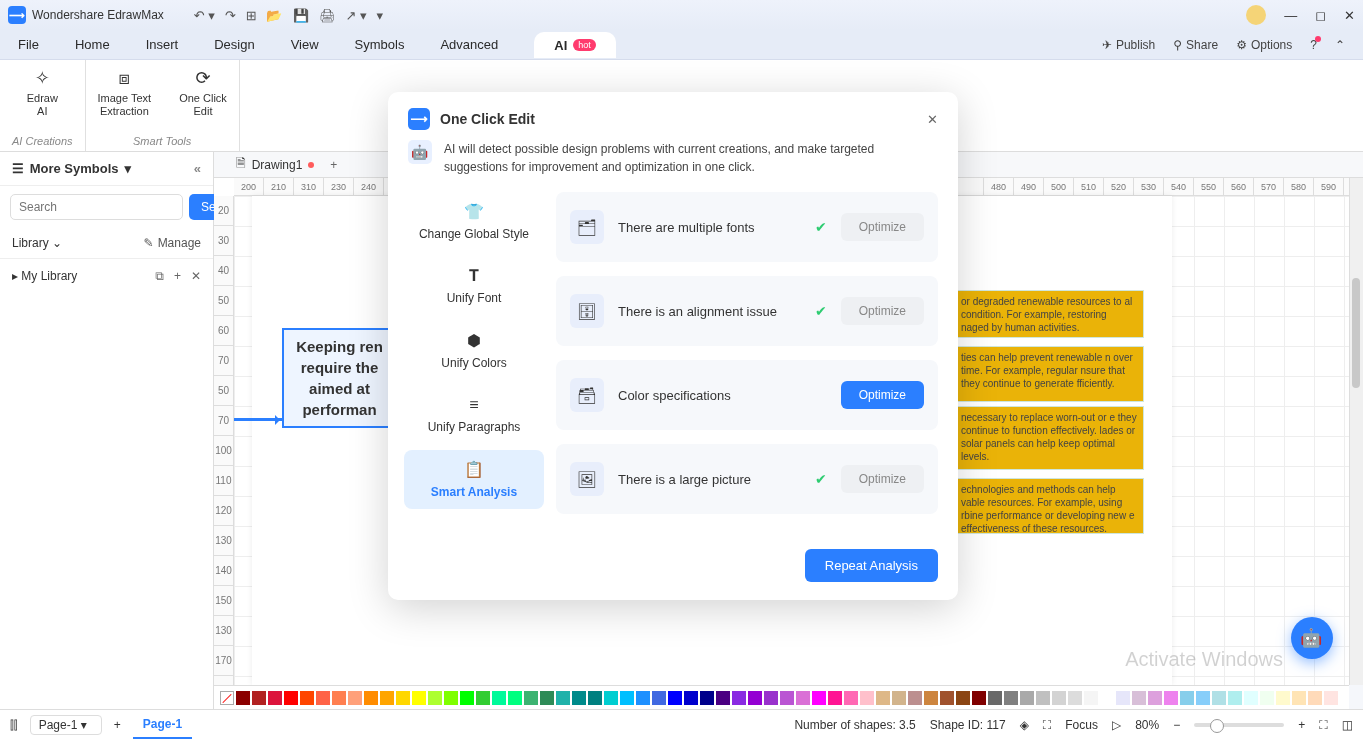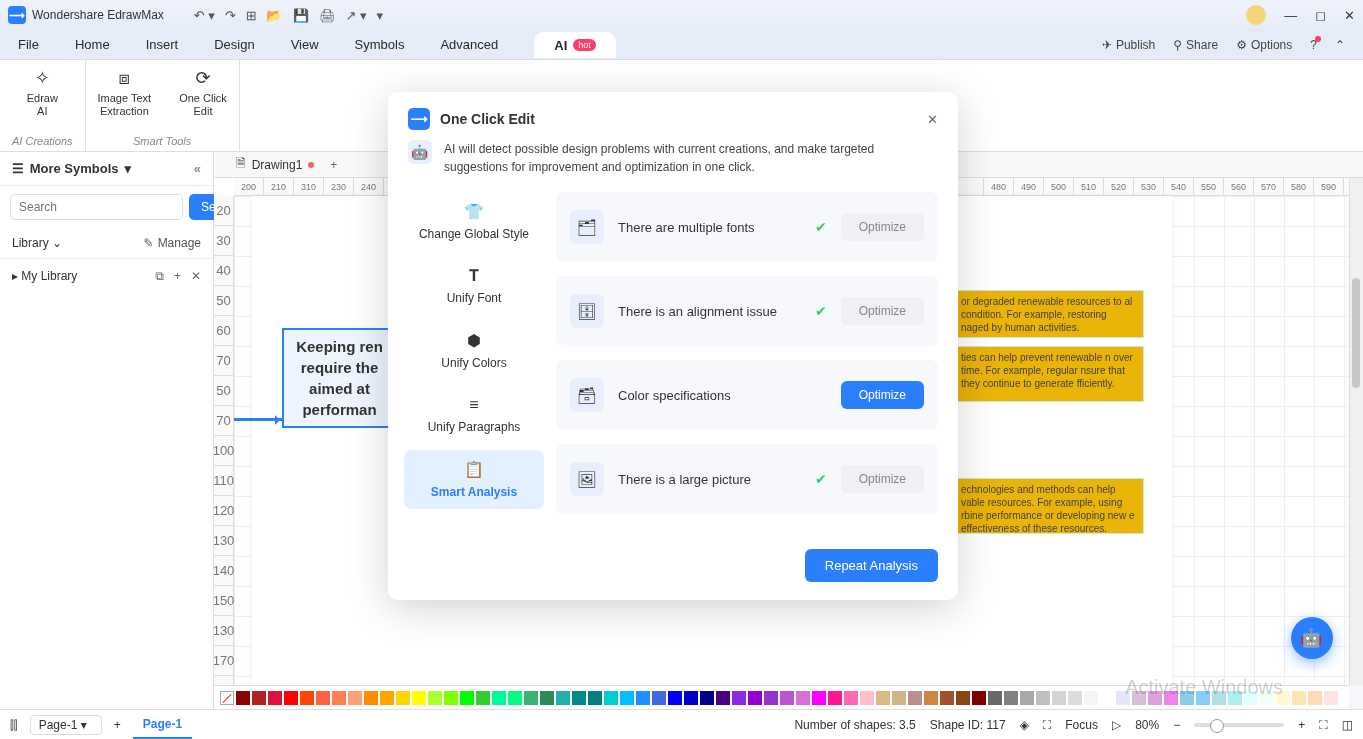--- a/index.html
+++ b/index.html
@@ -48,21 +48,21 @@
 
 .tabbar { position:absolute; top:152px; left:214px; right:0; height:26px; background:#f7f8fa; display:flex; align-items:center; padding-left:10px; font-size:12px; border-bottom:1px solid #ddd;}
 .tabbar .tab { display:flex; align-items:center; gap:6px; padding:0 12px; height:100%;}
 .tabbar .tab .dot { width:6px;height:6px; background:#ff5c5c; border-radius:50%;}
 .tabbar .plus{ margin-left:4px; color:#666;}
 
 
 .canvas { position:absolute; top:178px; left:214px; right:14px; bottom:54px; background:#fff; overflow:hidden;}
 .ruler-h { position:absolute; top:0; left:20px; right:0; height:18px; background:#fafafa; border-bottom:1px solid #ddd; display:flex; font-size:9px; color:#777; overflow:hidden;}
 .ruler-h .tick { width:30px; flex-shrink:0; border-right:1px solid #ddd; text-align:center; line-height:18px;}
-.ruler-v { position:absolute; top:18px; left:0; width:20px; bottom:0; background:#fafafa; border-right:1px solid #ddd; font-size:13px; color:#777;}
+.ruler-v { position:absolute; top:18px; left:0; width:20px; bottom:0; background:#fafafa; border-right:1px solid #ddd; font-size:10px; color:#777;}
 .ruler-v .tick { height:30px; border-bottom:1px solid #ddd; display:flex; align-items:center; justify-content:center;}
 .grid { position:absolute; top:18px; left:20px; right:0; bottom:0;
   background-image: linear-gradient(#eee 1px, transparent 1px), linear-gradient(90deg, #eee 1px, transparent 1px);
   background-size: 30px 30px;}
 .page-shadow { position:absolute; top:18px; left:38px; width:920px; bottom:0; background:#fff; box-shadow: 0 0 6px rgba(0,0,0,.08);}
 .shape1 { position:absolute; top:150px; left:68px; width:115px; height:100px; border:2px solid #2b7fff; background:#eef5ff; font-size:15px; font-weight:bold; color:#333; padding:6px; text-align:center; line-height:1.4; overflow:hidden;}
 .shape2,.shape3,.shape4,.shape5 { position:absolute; background:#eab308; border:1px solid #cfe6dc; font-size:10px; color:#444; padding:4px 6px; line-height:1.3;}
 .shape2 { top:112px; left:740px; width:190px; height:48px;}
 .shape3 { top:168px; left:740px; width:190px; height:56px;}
 .shape4 { top:228px; left:740px; width:190px; height:64px;}
@@ -104,21 +104,21 @@
 .issue .itext { flex:1; font-size:13px;}
 .issue .check { color:#2ecc71; font-size:14px;}
 .issue .btn { background:#eef0f3; color:#888; border:none; border-radius:6px; padding:7px 18px; font-size:12px;}
 .issue .btn.primary { background:#2b7fff; color:#fff;}
 .modal-footer { padding: 10px 20px 18px; display:flex; justify-content:flex-end;}
 .modal-footer .repeat { background:#2b7fff; color:#fff; border:none; border-radius:6px; padding:9px 20px; font-size:13px;}
 
 .rightstrip{ position:absolute; top:178px; right:0; width:14px; bottom:54px; background:#f0f0f0; border-left:1px solid #ddd;}
 .rightstrip .thumb{position:absolute;top:100px;left:2px;width:8px;height:110px;background:#c8c8c8;border-radius:4px;}
 
-.watermark{position:absolute;right:80px;bottom:40px;font-size:20px;color:rgba(0,0,0,.18);}
+.watermark{position:absolute;right:80px;bottom:68px;font-size:20px;color:rgba(0,0,0,.18);}
 .ai-fab{position:absolute;right:30px;bottom:80px;width:42px;height:42px;border-radius:50%;background:#2b7fff;box-shadow:0 4px 14px rgba(43,127,255,.5);display:flex;align-items:center;justify-content:center;color:#fff;font-size:18px;}
 </style>
 </head>
 <body>
 
 <div class="titlebar">
   <div class="logo">⟶</div>
   <div class="title">Wondershare EdrawMax</div>
   <div class="qat">
     <span>↶ ▾</span>
@@ -280,20 +280,21 @@
       <div class="tick">150</div>
       <div class="tick">130</div>
       <div class="tick">170</div>
     </div>
   <div class="grid"></div>
   <div class="page-shadow"></div>
   <div class="connector"></div>
   <div class="shape1">Keeping ren require the aimed at performan rene</div>
   <div class="shape2">or degraded renewable resources to al condition. For example, restoring naged by human activities.</div>
   <div class="shape3">ties can help prevent renewable n over time. For example, regular nsure that they continue to generate fficiently.</div>
+  <div class="shape4">necessary to replace worn-out or e they continue to function effectively. lades or solar panels can help keep optimal levels.</div>
   <div class="shape5">echnologies and methods can help vable resources. For example, using rbine performance or developing new e effectiveness of these resources.</div>
 </div>
 
 <div class="rightstrip">
     <div class="thumb"></div>
   </div>
 
 <div class="colorstrip" id="colorstrip">
   <div class="none"></div>
 <div class="sw" style="background: rgb(139, 0, 0);"></div>

